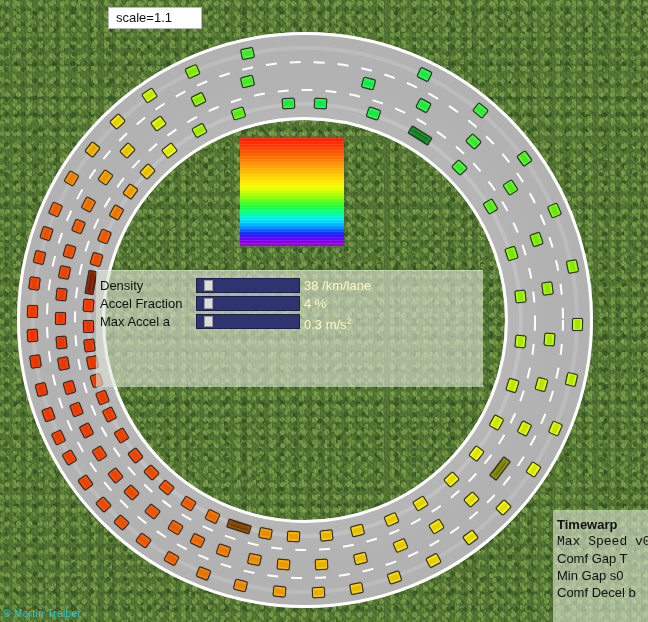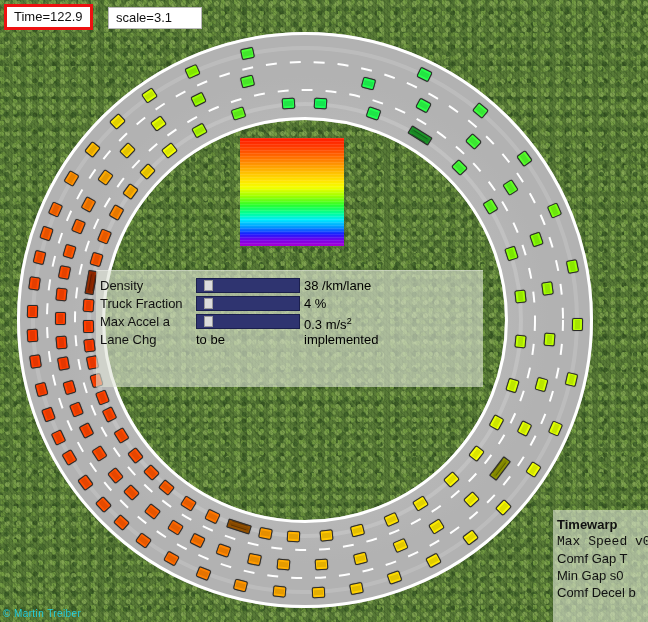--- a/index.html
+++ b/index.html
@@ -106,21 +106,21 @@
     position:absolute;left:0;top:0;font-size:13px;color:#111;
   }
   .slider{
     position:absolute;top:1px;height:15px;width:104px;
     background:#2f3470;border:1px solid #1b1f4d;box-sizing:border-box;
   }
   .slider .knob{
     position:absolute;left:1px;top:1px;width:9px;height:11px;
     background:#dcdcdc;border:1px solid #9a9a9a;box-sizing:border-box;
   }
-  .pval{position:absolute;font-size:13px;color:#000000;white-space:nowrap;}
+  .pval{position:absolute;font-size:13px;color:#fef9c3;white-space:nowrap;}
   .pval sup{font-size:9px;vertical-align:super;}
 
   
   .panel2{
     position:absolute;left:553px;top:510px;width:95px;height:112px;
     background:rgba(222,228,214,.60);
   }
   .panel2 .p2row{
     position:absolute;left:4px;font-size:13px;color:#111;
     white-space:nowrap;line-height:14px;
@@ -526,53 +526,47 @@
         <div class="body" style="background: rgb(214, 255, 0);"></div>
       </div>
       <div class="veh" style="width: 13px; height: 11px; left: 186.046px; top: 65.737px; transform: rotate(335.674deg);">
         <div class="body" style="background: rgb(144, 255, 0);"></div>
       </div>
       <div class="veh" style="width: 13px; height: 11px; left: 240.99px; top: 47.6263px; transform: rotate(347.839deg);">
         <div class="body" style="background: rgb(74, 255, 50);"></div>
       </div>
     </div>
 
-  <div class="timebox">Time=122.9</div>
-  <div class="scalebox">scale=3.1</div>
+  <div class="scalebox">scale=1.1</div>
 
   <div class="legend">
     <div class="bar"></div>
   </div>
 
   <div class="panel" id="control-panel">
       <div class="prow" style="top: 6px; width: 380px;">
         <span class="plabel">Density</span>
         <div class="slider" style="left: 96px;">
           <div class="knob" style="left: 7px;"></div>
         </div>
         <span class="pval" style="left: 204px;">38 /km/lane</span>
       </div>
       <div class="prow" style="top: 24px; width: 380px;">
-        <span class="plabel">Truck Fraction</span>
+        <span class="plabel">Accel Fraction</span>
         <div class="slider" style="left: 96px;">
           <div class="knob" style="left: 7px;"></div>
         </div>
         <span class="pval" style="left: 204px;">4 %</span>
       </div>
       <div class="prow" style="top: 42px; width: 380px;">
         <span class="plabel">Max Accel a</span>
         <div class="slider" style="left: 96px;">
           <div class="knob" style="left: 7px;"></div>
         </div>
         <span class="pval" style="left: 204px;">0.3 m/s<sup>2</sup></span>
-      </div>
-      <div class="prow" style="top: 60px; width: 380px;">
-        <span class="plabel">Lane Chg</span>
-        <span class="pval" style="left: 96px;">to be</span>
-        <span class="pval" style="left: 204px;">implemented</span>
       </div>
     </div>
 
   <div class="panel2" id="param-panel">
       <div class="p2row" style="top: 8px; font-weight: bold;">Timewarp</div>
       <div class="p2row" style="top: 25px; font-family: Liberation Mono, monospace;">Max Speed v0</div>
       <div class="p2row" style="top: 42px;">Comf Gap T</div>
       <div class="p2row" style="top: 59px;">Min Gap s0</div>
       <div class="p2row" style="top: 76px;">Comf Decel b</div>
     </div>

